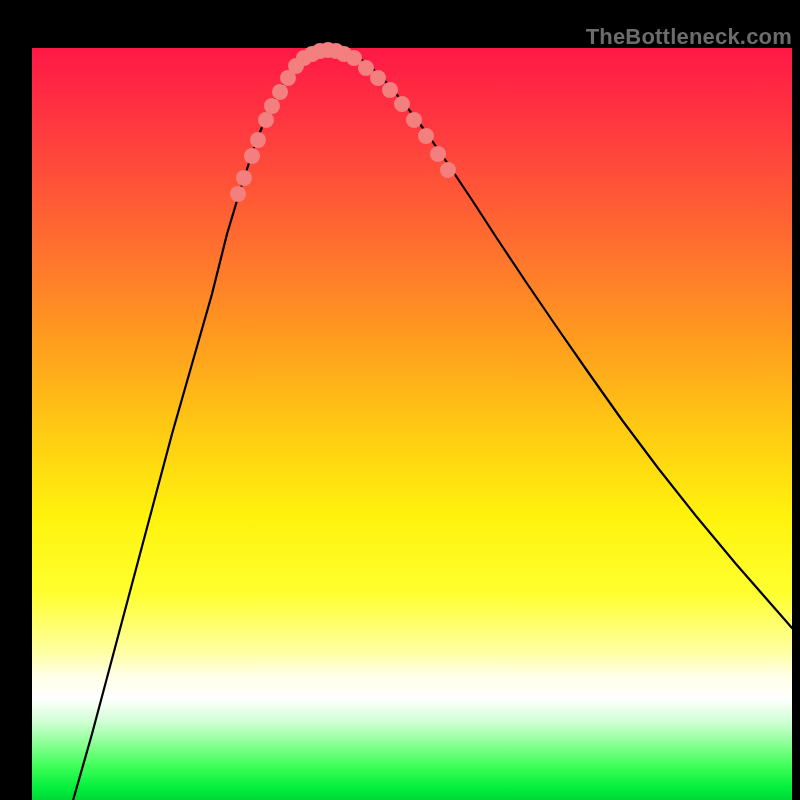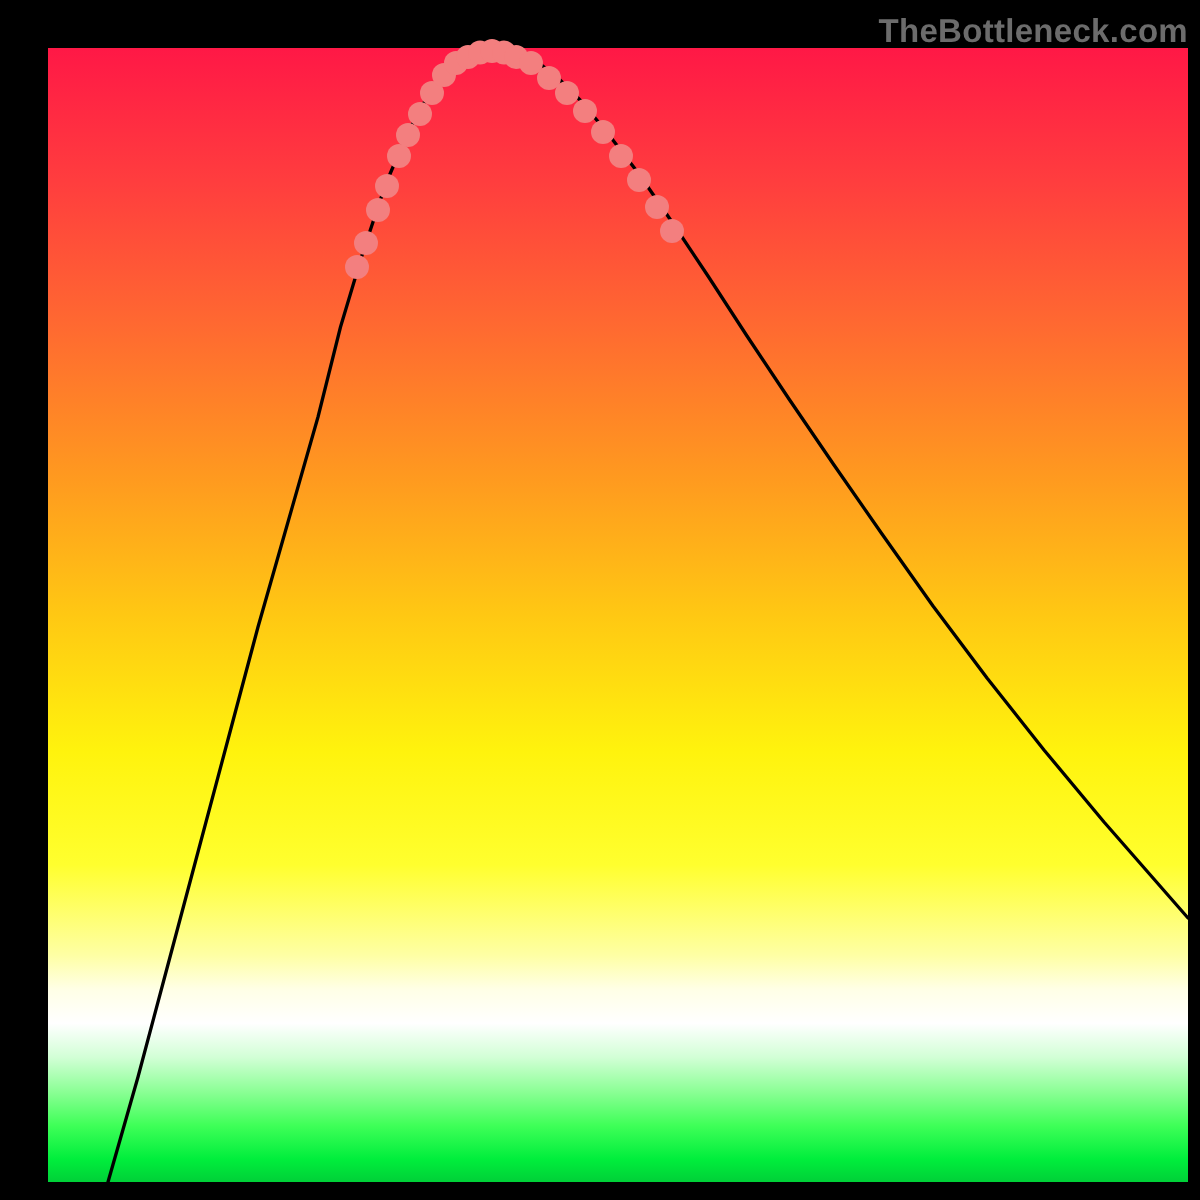--- a/index.html
+++ b/index.html
@@ -7,20 +7,21 @@
     padding: 0;
     width: 800px;
     height: 800px;
     background: #000000;
     overflow: hidden;
   }
   .canvas {
     position: relative;
     width: 800px;
     height: 568px;
+    margin-top: 16px;
   }
   .plot-bg {
     position: absolute;
     left: 32px;
     top: 32px;
     width: 760px;
     height: 756px;
     background: linear-gradient(to bottom,
       #ff1846 0%,
       #ff3e3e 12%,

